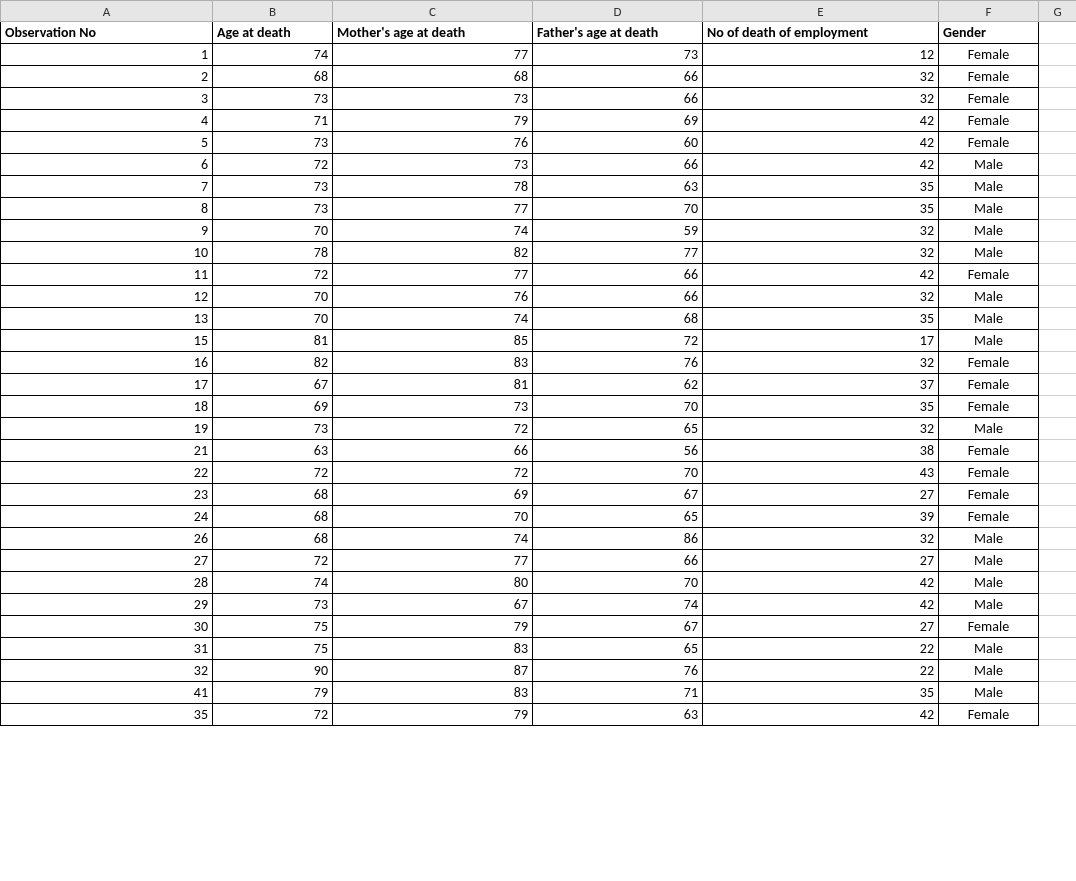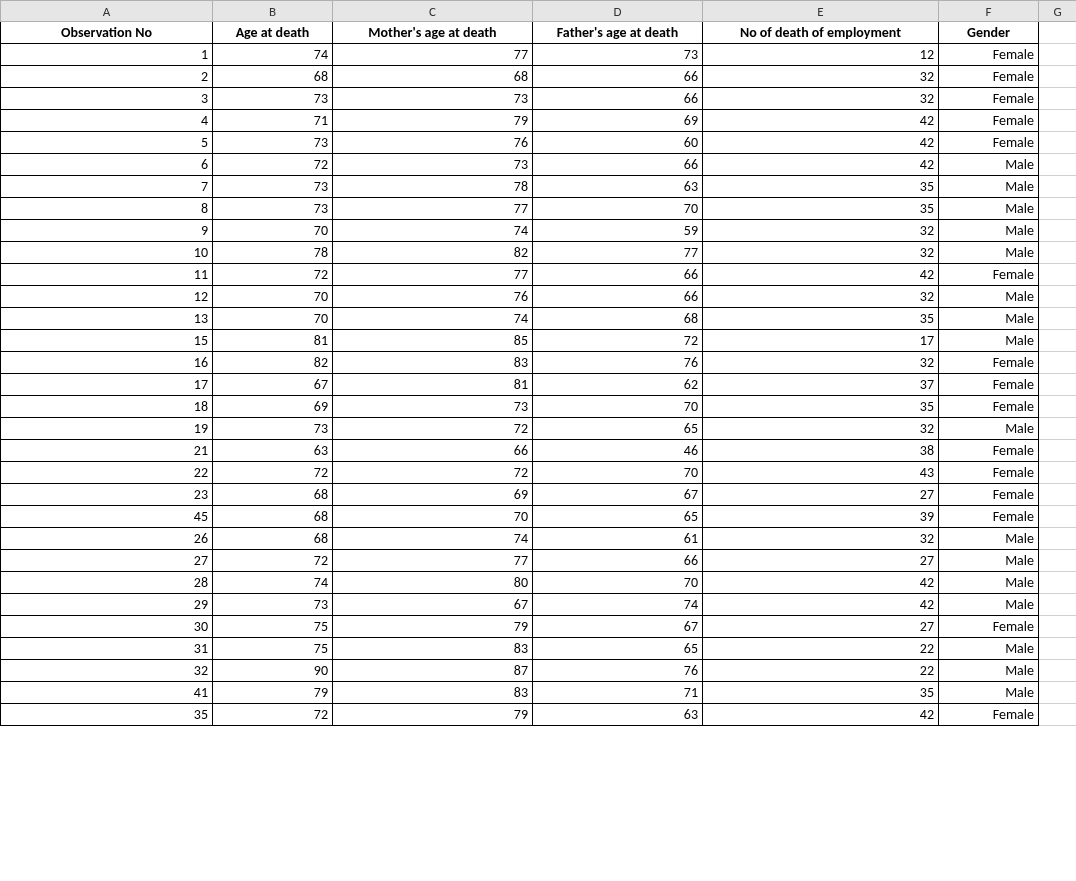--- a/index.html
+++ b/index.html
@@ -28,24 +28,24 @@
   .sheet td {
     border: 1px solid #000000;
     padding: 2px 4px;
     height: 20px;
     overflow: hidden;
     white-space: nowrap;
     box-sizing: border-box;
   }
   .sheet tr.datahdr td {
     font-weight: bold;
-    text-align: center;
+    text-align: left;
   }
   .num { text-align: right; }
-  .txt { text-align: right; }
+  .txt { text-align: center; }
   
   .sheet td.blank {
     border: 1px solid #d0d0d0;
   }
   
   col.cA { width: 212px; }
   col.cB { width: 120px; }
   col.cC { width: 200px; }
   col.cD { width: 170px; }
   col.cE { width: 236px; }
@@ -245,21 +245,21 @@
         <td class="num">72</td>
         <td class="num">65</td>
         <td class="num">32</td>
         <td class="txt">Male</td>
         <td class="blank"></td>
       </tr>
       <tr>
         <td class="num">21</td>
         <td class="num">63</td>
         <td class="num">66</td>
-        <td class="num">46</td>
+        <td class="num">56</td>
         <td class="num">38</td>
         <td class="txt">Female</td>
         <td class="blank"></td>
       </tr>
       <tr>
         <td class="num">22</td>
         <td class="num">72</td>
         <td class="num">72</td>
         <td class="num">70</td>
         <td class="num">43</td>
@@ -269,33 +269,33 @@
       <tr>
         <td class="num">23</td>
         <td class="num">68</td>
         <td class="num">69</td>
         <td class="num">67</td>
         <td class="num">27</td>
         <td class="txt">Female</td>
         <td class="blank"></td>
       </tr>
       <tr>
-        <td class="num">45</td>
+        <td class="num">24</td>
         <td class="num">68</td>
         <td class="num">70</td>
         <td class="num">65</td>
         <td class="num">39</td>
         <td class="txt">Female</td>
         <td class="blank"></td>
       </tr>
       <tr>
         <td class="num">26</td>
         <td class="num">68</td>
         <td class="num">74</td>
-        <td class="num">61</td>
+        <td class="num">86</td>
         <td class="num">32</td>
         <td class="txt">Male</td>
         <td class="blank"></td>
       </tr>
       <tr>
         <td class="num">27</td>
         <td class="num">72</td>
         <td class="num">77</td>
         <td class="num">66</td>
         <td class="num">27</td>

